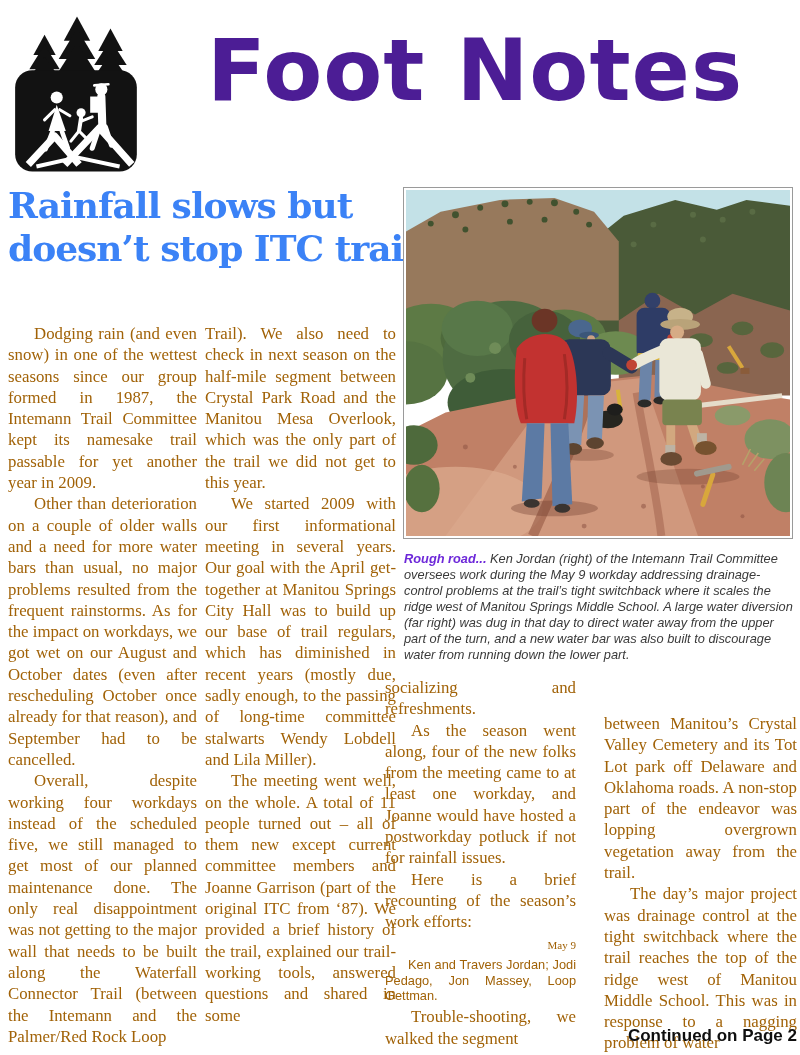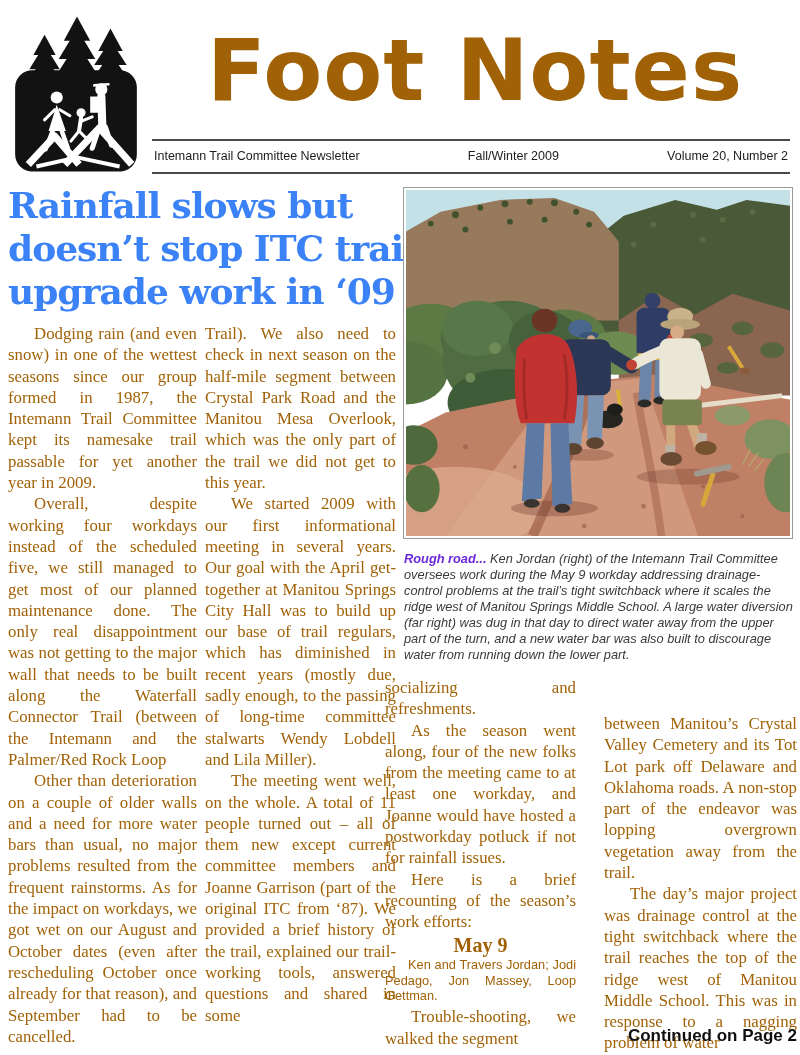--- a/index.html
+++ b/index.html
@@ -7,21 +7,21 @@
     position:relative; width:800px; height:1055px; margin:0 auto;
     background:#ffffff; overflow:hidden;
     font-family:"Liberation Serif", serif; color:#141414;
   }
   
   .logo { position:absolute; left:6px; top:12px; width:142px; height:166px; }
   .masthead-title {
     position:absolute; left:156px; top:4px; width:638px; height:132px;
     display:flex; align-items:center; justify-content:center;
     font-family:"DejaVu Sans", sans-serif; font-weight:bold;
-    font-size:86px; letter-spacing:1px; color:#a16207; white-space:nowrap;
+    font-size:86px; letter-spacing:1px; color:#4c1d95; white-space:nowrap;
   }
   .info-bar {
     position:absolute; left:152px; top:139px; width:638px; box-sizing:border-box;
     border-top:2px solid #4a4a4a; border-bottom:2px solid #4a4a4a;
     padding:8px 2px 9px 2px; display:flex; justify-content:space-between;
     font-family:"Liberation Sans", sans-serif; font-size:12.5px; color:#1c1c1c;
   }
   
   .headline {
     position:absolute; left:8px; top:184px; width:392px;
@@ -46,21 +46,21 @@
     position:absolute; text-align:justify;
     font-size:16.8px; line-height:21.3px; color:#a16207;
   }
   .col p { margin:0; text-indent:1.55em; }
   .col p.cont { text-indent:0; }
   #col1 { left:8px;   top:323px; width:189px; }
   #col2 { left:205px; top:323px; width:191px; }
   #col3 { left:385px; top:669px; width:191px;margin-top:8px; }
   #col4 { left:604px; top:669px; width:193px;margin-top:44px; }
   .crew-heading {
-    text-align:center; font-weight:bold; font-size:20px;
+    text-align:right; font-weight:normal; font-size:11px;
     text-indent:0 !important; margin:2px 0 0 0 !important;
   }
   .crew-names {
     font-family:"Liberation Sans", sans-serif; font-size:12.8px;
     line-height:15.8px; text-indent:1.8em !important; margin:1px 0 2px 0 !important;
   }
   .continued {
     position:absolute; left:604px; top:1026px; width:193px; text-align:right;
     font-family:Liberation Sans, sans-serif; font-weight:bold;
     font-size:17px; color:#0f0f0f;
@@ -111,30 +111,24 @@
     </g>
     <g stroke="#ffffff" fill="none" stroke-linejoin="round">
       <polyline points="22,150 48,122 72,150" stroke-width="7"></polyline>
       <polyline points="58,150 92,114 124,150" stroke-width="7"></polyline>
       <polyline points="30,152 70,143 112,152" stroke-width="4"></polyline>
     </g>
   </svg>
 
   <div class="masthead-title">Foot Notes</div>
 
-  <div class="info-bar">
-    <span>Intemann Trail Committee Newsletter</span>
-    <span>Fall/Winter 2009</span>
-    <span>Volume 20, Number 2</span>
-  </div>
 
   <div class="headline">
     <div>Rainfall slows but</div>
     <div>doesn’t stop ITC trail</div>
-    <div>upgrade work in ‘09</div>
   </div>
 
   <div class="photo-frame">
     <svg viewBox="0 0 388 350" preserveAspectRatio="none" aria-hidden="true">
 
       <rect x="0" y="0" width="388" height="80" fill="#c3e1e7"></rect>
 
       <polygon points="170,66 220,26 272,10 314,20 344,10 388,16 388,165 170,165" fill="#4a5a38"></polygon>
       <g fill="#5d7047" opacity="0.8">
         <circle cx="250" cy="35" r="3"></circle>
@@ -283,22 +277,22 @@
     </svg>
   </div>
 
   <div class="caption">
     <span class="lead">Rough road...</span>
     <span>Ken Jordan (right) of the Intemann Trail Committee oversees work during the May 9 workday addressing drainage-control problems at the trail’s tight switchback where it scales the ridge west of Manitou Springs Middle School. A large water diversion (far right) was dug in that day to direct water away from the upper part of the turn, and a new water bar was also built to discourage water from running down the lower part.</span>
   </div>
 
   <div class="col" id="col1">
     <p>Dodging rain (and even snow) in one of the wettest seasons since our group formed in 1987, the Intemann Trail Committee kept its namesake trail passable for yet another year in 2009.</p>
+    <p>Other than deterioration on a couple of older walls and a need for more water bars than usual, no major problems resulted from the frequent rainstorms. As for the impact on workdays, we got wet on our August and October dates (even after rescheduling October once already for that reason), and September had to be cancelled.</p>
     <p>Overall, despite working four workdays instead of the scheduled five, we still managed to get most of our planned maintenance done. The only real disappointment was not getting to the major wall that needs to be built along the Waterfall Connector Trail (between the Intemann and the Palmer/Red Rock Loop</p>
-    <p>Other than deterioration on a couple of older walls and a need for more water bars than usual, no major problems resulted from the frequent rainstorms. As for the impact on workdays, we got wet on our August and October dates (even after rescheduling October once already for that reason), and September had to be cancelled.</p>
   </div>
 
   <div class="col" id="col2">
     <p class="cont">Trail). We also need to check in next season on the half-mile segment between Crystal Park Road and the Manitou Mesa Overlook, which was the only part of the trail we did not get to this year.</p>
     <p>We started 2009 with our first informational meeting in several years. Our goal with the April get-together at Manitou Springs City Hall was to build up our base of trail regulars, which has diminished in recent years (mostly due, sadly enough, to the passing of long-time committee stalwarts Wendy Lobdell and Lila Miller).</p>
     <p>The meeting went well, on the whole. A total of 11 people turned out – all of them new except current committee members and Joanne Garrison (part of the original ITC from ‘87). We provided a brief history of the trail, explained our trail-working tools, answered questions and shared in some</p>
   </div>
 
   <div class="col" id="col3">
     <p class="cont">socializing and refreshments.</p>

